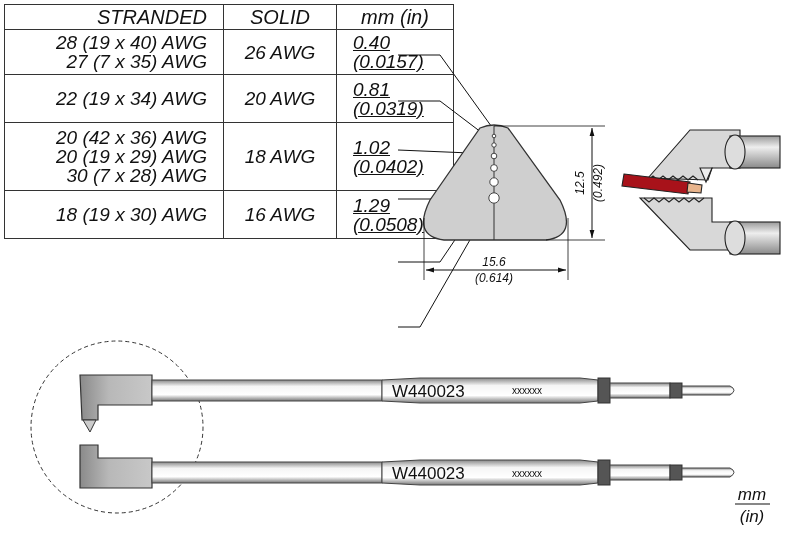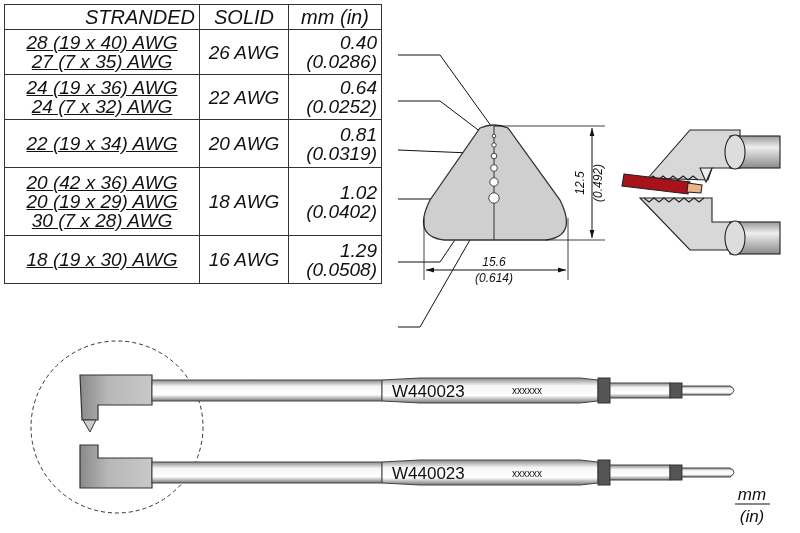--- a/index.html
+++ b/index.html
@@ -1,25 +1,25 @@
 <!DOCTYPE html>
 <html><head>
 <meta charset="utf-8">
 <style>
   html, body { margin:0; padding:0; background:#ffffff; }
   body { width:800px; height:533px; position:relative; overflow:hidden;
          font-family:"Liberation Sans", sans-serif; color:#111; }
   #stage { position:absolute; left:0; top:0; width:800px; height:533px; }
   table.spec { position:absolute; left:4px; top:4px; border-collapse:collapse;
                font-style:italic; font-size:19px; line-height:19px; }
-  table.spec td, table.spec th { border:1.5px solid #333; padding:1px 4px;margin-left:48px; }
+  table.spec td, table.spec th { border:1.5px solid #333; padding:1px 16px;margin-left:48px; }
   table.spec th { font-weight:normal; font-style:italic; font-size:20px; height:22px; }
-  td.str { text-align:center; width:186px;text-decoration:underline; }
+  td.str { text-align:right; width:186px; }
   td.sol { text-align:center; width:80px; }
-  td.mm  { text-align:right; width:84px; }
+  td.mm  { text-align:left; width:84px;text-decoration:underline; }
   .line { display:block; white-space:nowrap; }
   svg text { font-family:"Liberation Sans", sans-serif; }
 </style>
 </head>
 <body>
 
 <div id="stage">
 
 <table class="spec">
   <tbody>
@@ -29,32 +29,21 @@
     <th>mm (in)</th>
   </tr>
   <tr style="height:45px">
     <td class="str">
       <span class="line">28 (19 x 40) AWG</span>
       <span class="line">27 (7 x 35) AWG</span>
           </td>
     <td class="sol">26 AWG</td>
     <td class="mm">
       <span class="line">0.40</span>
-      <span class="line">(0.0286)</span>
-          </td>
-  </tr>
-  <tr style="height:45px">
-    <td class="str">
-      <span class="line">24 (19 x 36) AWG</span>
-      <span class="line">24 (7 x 32) AWG</span>
-          </td>
-    <td class="sol">22 AWG</td>
-    <td class="mm">
-      <span class="line">0.64</span>
-      <span class="line">(0.0252)</span>
+      <span class="line">(0.0157)</span>
           </td>
   </tr>
   <tr style="height:48px">
     <td class="str">
       <span class="line">22 (19 x 34) AWG</span>
           </td>
     <td class="sol">20 AWG</td>
     <td class="mm">
       <span class="line">0.81</span>
       <span class="line">(0.0319)</span>

